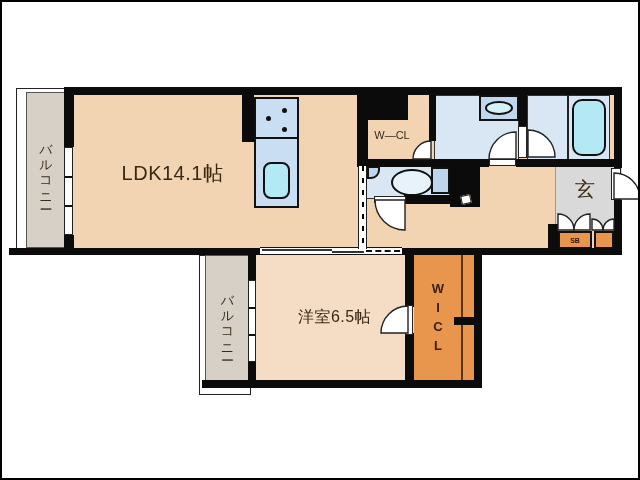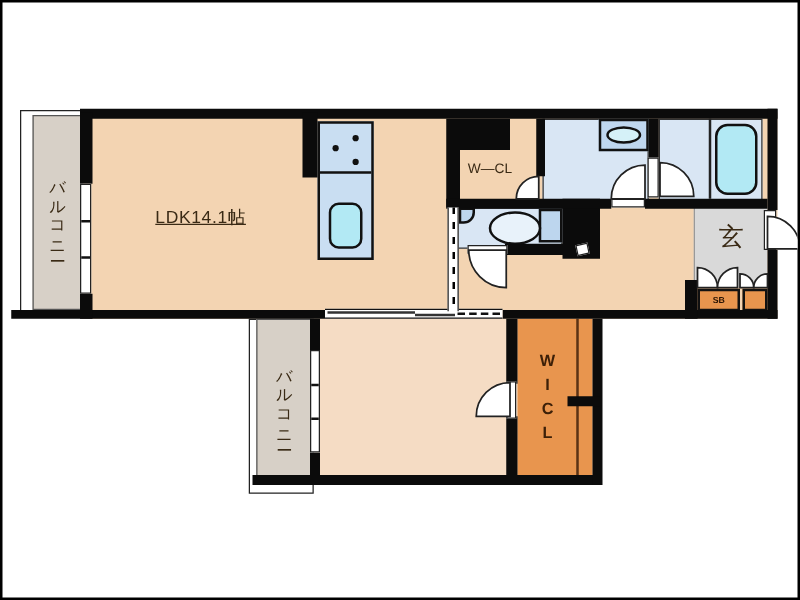--- a/index.html
+++ b/index.html
@@ -143,16 +143,17 @@
       <path d="M403,198 L373,198 A30,30 0 0 0 403,228 Z"></path>
       <path d="M406,331 L406,304 A27,27 0 0 0 379,331 Z"></path>
       <path d="M612,197 L612,171 A26,26 0 0 1 638,197 Z"></path>
       <path d="M556,228 L556,212 A16,16 0 0 1 572,228 Z"></path>
       <path d="M588,228 L588,212 A16,16 0 0 0 572,228 Z"></path>
       <path d="M590,228 L590,217 A11,11 0 0 1 601,228 Z"></path>
       <path d="M612,228 L612,217 A11,11 0 0 0 601,228 Z"></path>
     </g>
   </svg>
 
-  <div class="lbl" style="left:96px;top:159px;width:125px;height:25px;font-size:14px;letter-spacing:0.5px;text-decoration:underline;">LDK14.1帖</div>
+  <div class="lbl" style="left:108px;top:159px;width:125px;height:25px;font-size:20px;letter-spacing:0.5px;">LDK14.1帖</div>
+  <div class="lbl" style="left:275px;top:303px;width:115px;height:25px;font-size:16px;letter-spacing:0.5px;">洋室6.5帖</div>
   <div class="lbl" style="left:363px;top:125px;width:54px;height:15px;font-size:11px;">W—CL</div>
 
 </div>
 
 </body></html>

